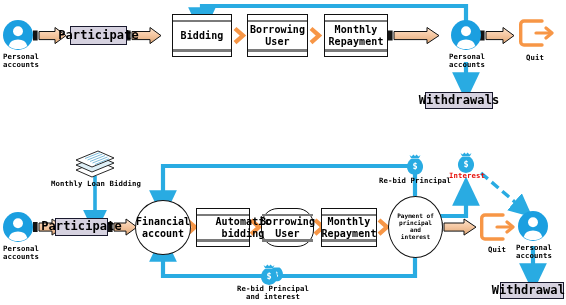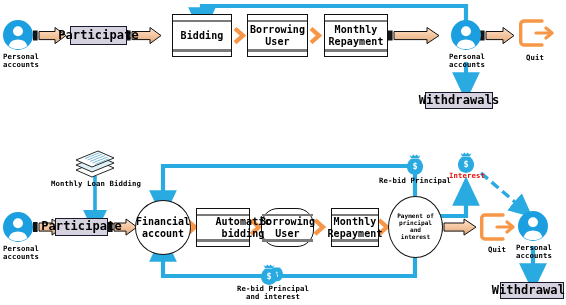--- a/index.html
+++ b/index.html
@@ -250,21 +250,21 @@
 bidding</span>
   </div>
 
   <div class="node pbox" style="left:261px;top:208px;width:53px;height:39px;border-radius:17px;">
     <div class="bar t"></div>
     <div class="bar b"></div>
     <span style="white-space:pre-line;">Borrowing
 User</span>
   </div>
 
-  <div class="node pbox" style="left:331px;top:208px;width:48px;height:39px;">
+  <div class="node pbox" style="left:321px;top:208px;width:56px;height:39px;">
     <div class="bar t"></div>
     <div class="bar b"></div>
     <span style="white-space:pre-line;">Monthly
 Repayment</span>
   </div>
 
   <div class="node circ" style="left:388px;top:196px;width:55px;height:62px;font-size:6.1px;">
     <span style="white-space:pre-line;">Payment of
 principal
 and

